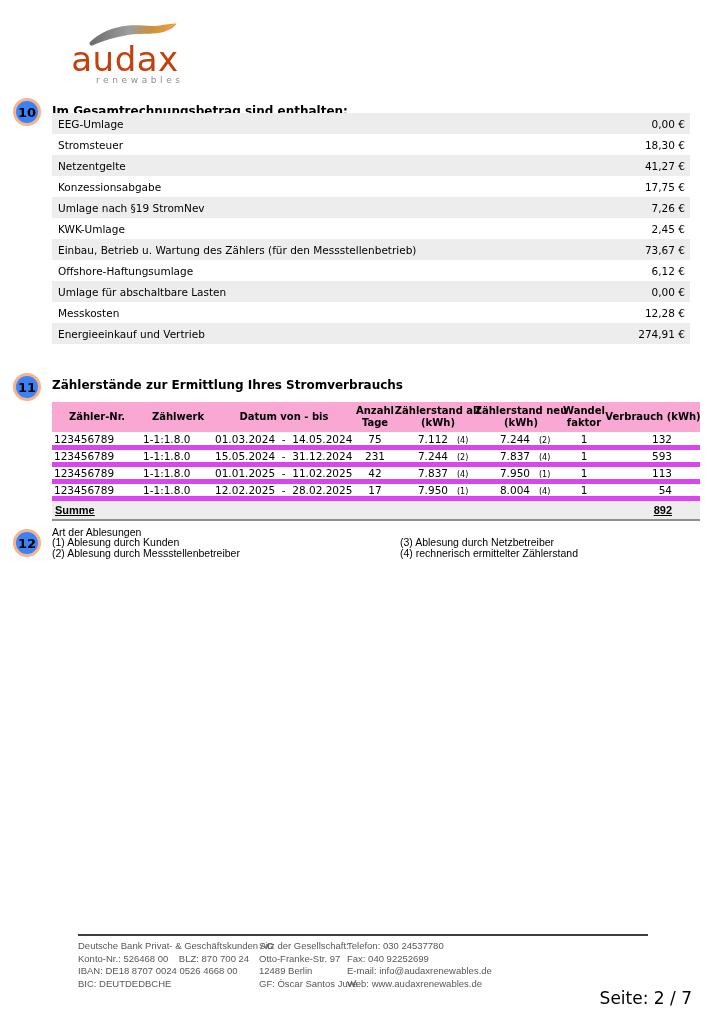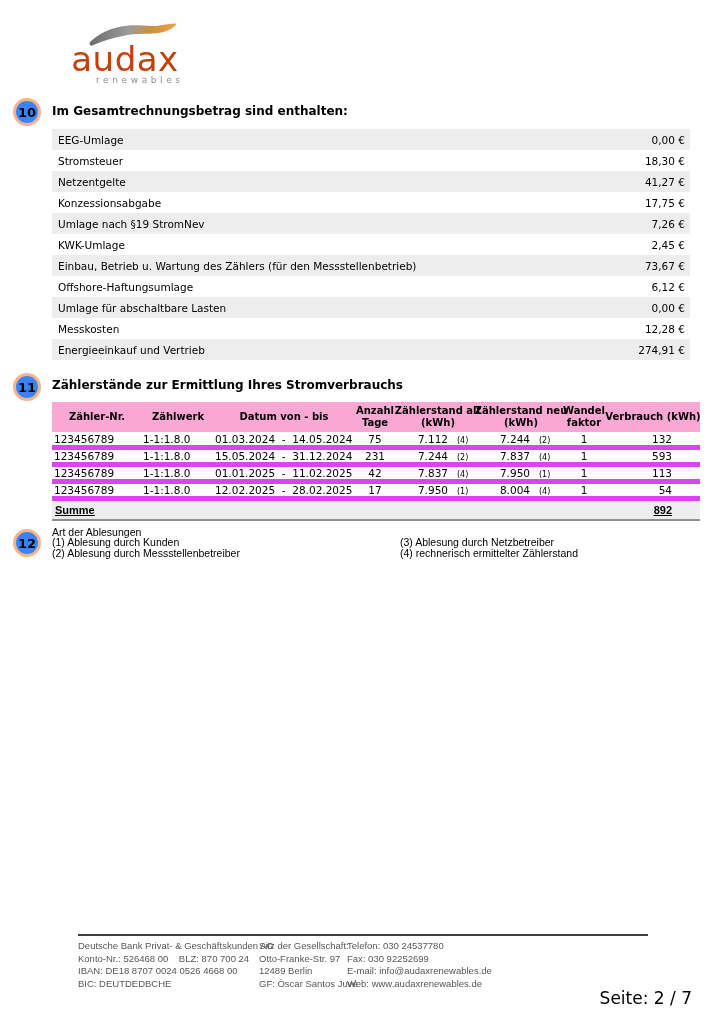--- a/index.html
+++ b/index.html
@@ -21,21 +21,21 @@
     border: 3px solid #f5b38e; border-radius: 50%;
     display: flex; align-items: center; justify-content: center;
     font-size: 13px; font-weight: bold; background: #3b82f6;
   }
   .c10 { top: 98px; } .c11 { top: 373px; } .c12 { top: 529px; }
 
   .sec-title { position: absolute; left: 52px; margin: 0; font-size: 12px; font-weight: bold; }
   .h10 { top: 104px; } .h11 { top: 378px; }
 
   
-  .cost-table { position: absolute; left: 52px; top: 129px; width: 638px; }
+  .cost-table { position: absolute; left: 52px; top: 113px; width: 638px; }
   .cost-row {
     height: 21px; display: flex; justify-content: space-between; align-items: center;
     padding: 0 5px 0 6px; font-size: 10.5px;
   }
   .cost-row:nth-child(odd) { background: #ededed; }
 
   
   .meter-table { position: absolute; left: 52px; top: 402px; width: 648px; font-size: 10.5px; }
   .m-head { display: flex; background: #f9a8d4; height: 30px; font-weight: bold; font-size: 10px; margin-bottom: 1px; }
   .m-head .mc {
@@ -302,21 +302,21 @@
         <div class="f-line">BIC: DEUTDEDBCHE</div>
     </div>
     <div class="f-col f2">
       <div class="f-line">Sitz der Gesellschaft:</div>
         <div class="f-line">Otto-Franke-Str. 97</div>
         <div class="f-line">12489 Berlin</div>
         <div class="f-line">GF: Òscar Santos Juvé</div>
     </div>
     <div class="f-col f4">
       <div class="f-line">Telefon: 030 24537780</div>
-        <div class="f-line">Fax: 030 92252699</div>
+        <div class="f-line">Fax: 040 92252699</div>
         <div class="f-line">E-mail: info@audaxrenewables.de</div>
         <div class="f-line">Web: www.audaxrenewables.de</div>
     </div>
   </div>
 
   <div class="page-num">Seite: 2 / 7</div>
 
 </div>
 
 </body></html>

